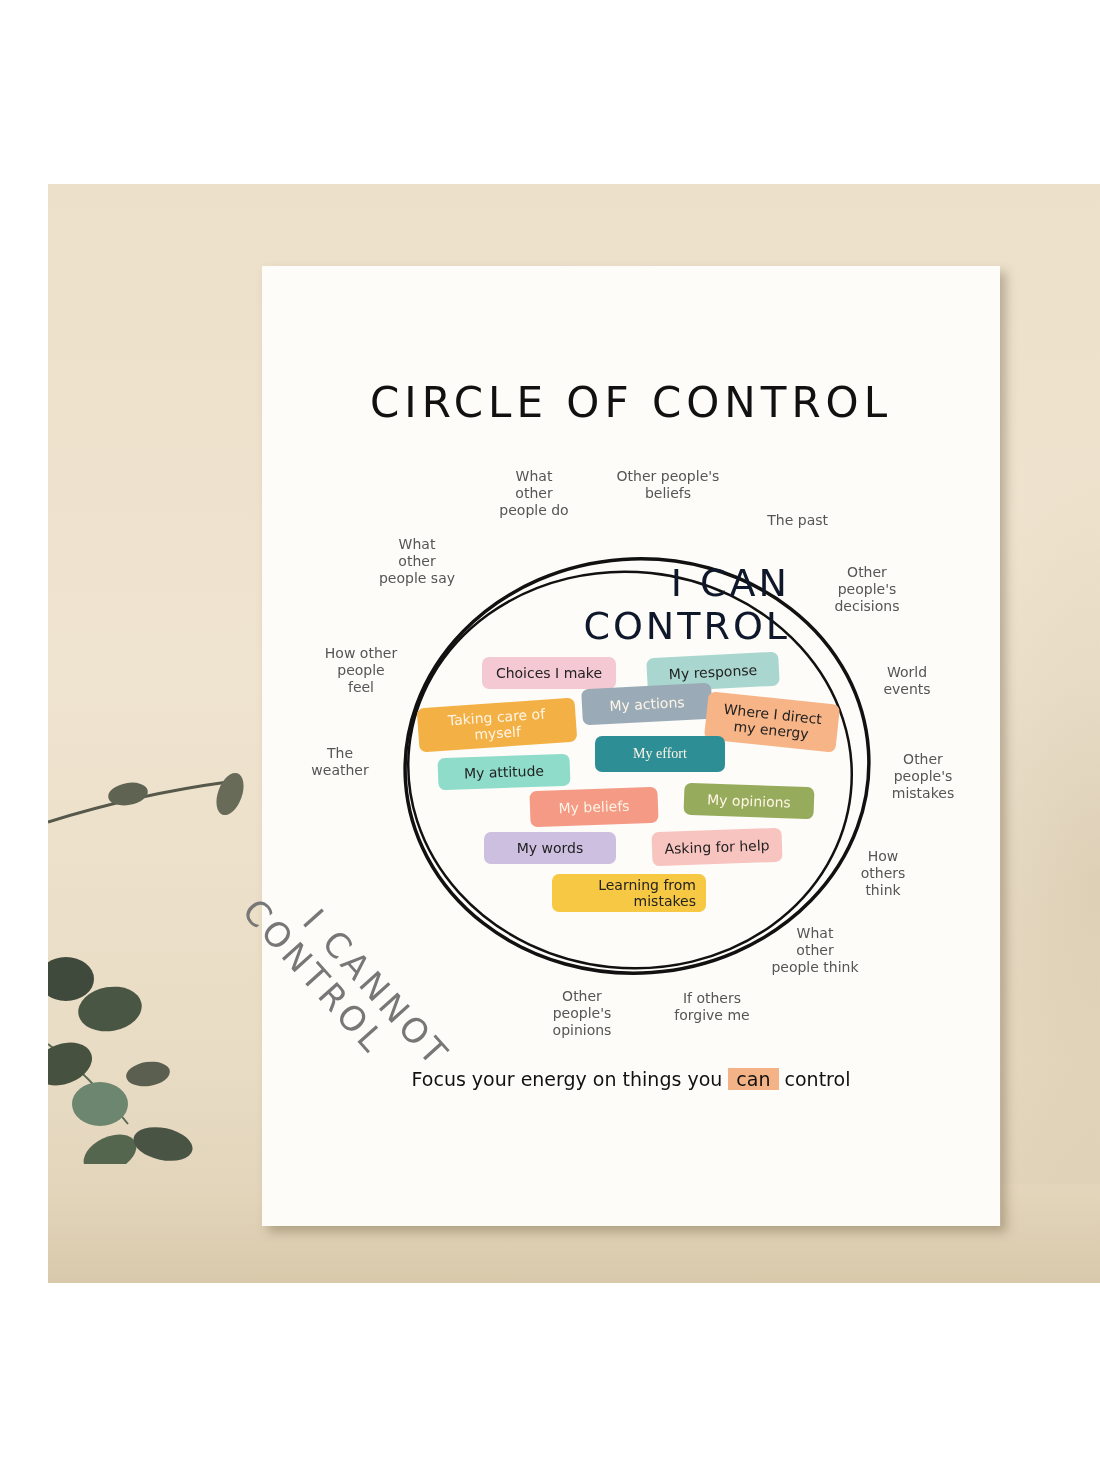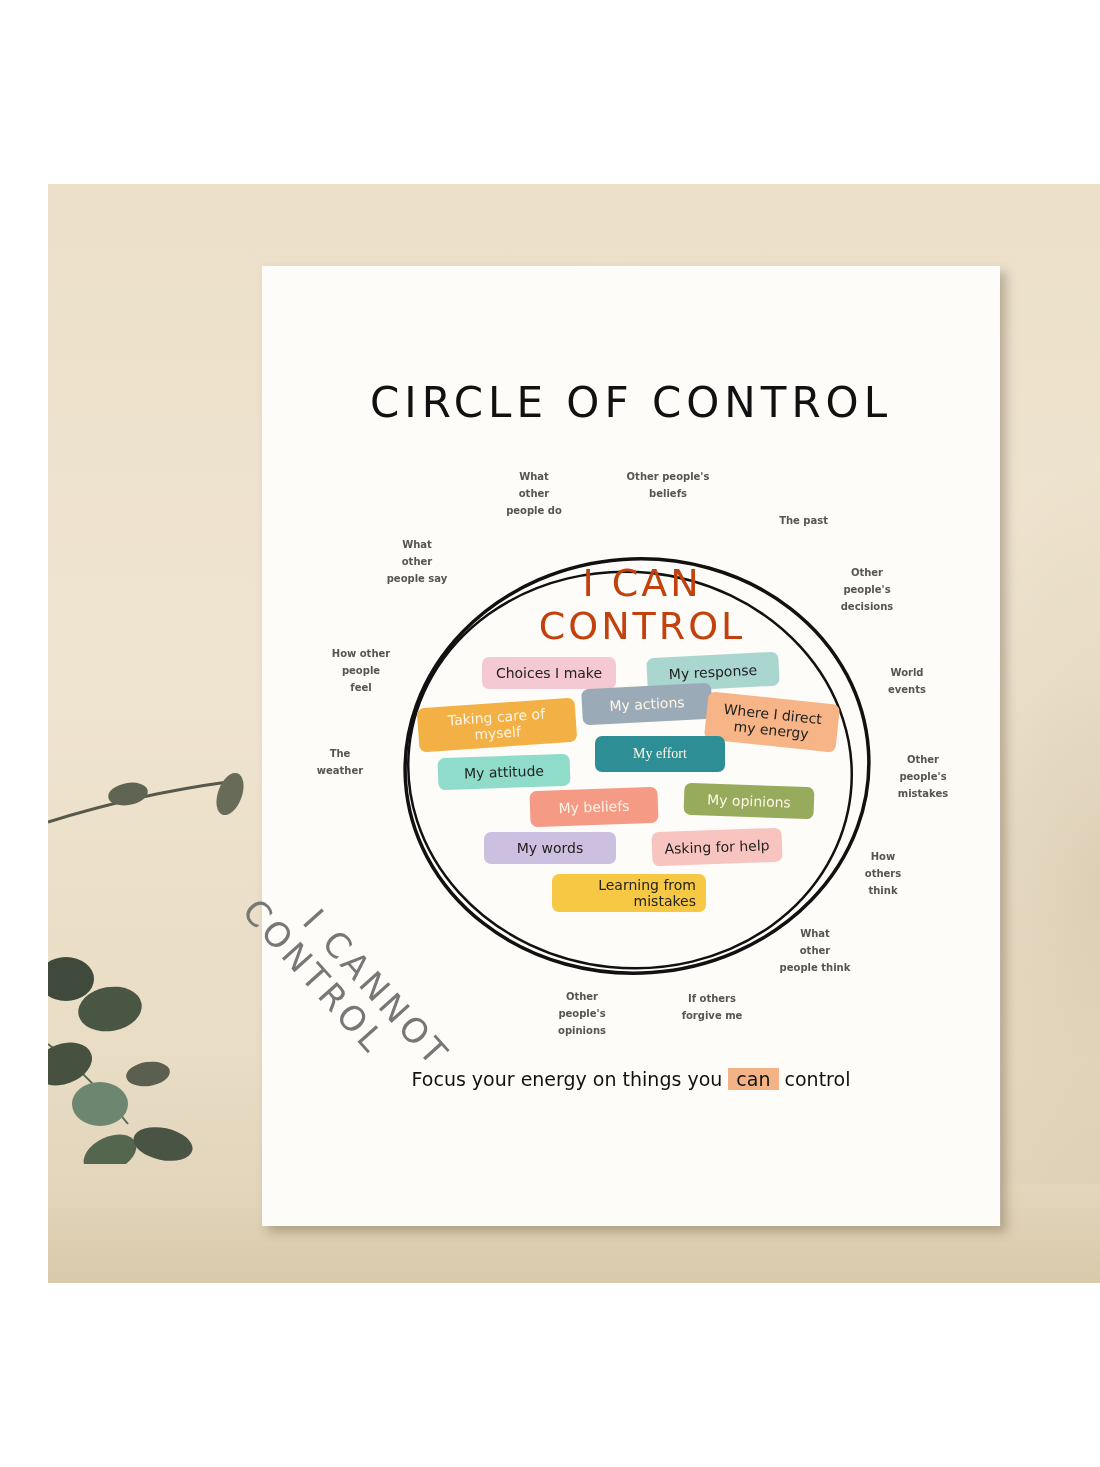--- a/index.html
+++ b/index.html
@@ -27,33 +27,33 @@
     background: #fdfcf8;
     box-shadow: 6px 6px 10px rgba(90,70,40,0.35), 1px 0 0 #e8e2d5;
   }
   .title {
     position: absolute; left: 0; width: 738px; top: 112px; text-align: center;
     font-family: "DejaVu Sans", sans-serif; font-size: 42px; letter-spacing: 5px;
     color: #111; font-weight: normal;
   }
   .ring { position: absolute; left: 0; top: 0; }
   .can-title {
-    position: absolute; left: 220px; width: 320px; top: 296px; text-align: center;
-    color: #c2410c; font-size: 38px; line-height: 43px; letter-spacing: 3px;
+    position: absolute; left: 208px; width: 320px; top: 296px; text-align: right;
+    color: #0f172a; font-size: 38px; line-height: 43px; letter-spacing: 3px;
   }
   .can-title span { display: block; }
   .chip {
     position: absolute; border-radius: 7px; padding: 0 10px; box-sizing: border-box;
     display: flex; align-items: center; justify-content: center; text-align: center;
     font-size: 14px; line-height: 16px; color: #222;
   }
   .chip.light { color: #fff5e6; }
   .outer {
-    position: absolute; font-size: 10px; line-height: 17px; color: #555;
-    text-align: center; white-space: pre-line; font-weight: bold;
+    position: absolute; font-size: 14px; line-height: 17px; color: #555;
+    text-align: center; white-space: pre-line;
   }
   .cannot {
     position: absolute; color: #777; font-size: 34px; letter-spacing: 4px; line-height: 38px;
   }
   .footer {
     position: absolute; left: 0; width: 738px; top: 802px; text-align: center;
     font-size: 19px; color: #111;
   }
   .hl { background: #f4b386; padding: 0 8px; }
 </style>

